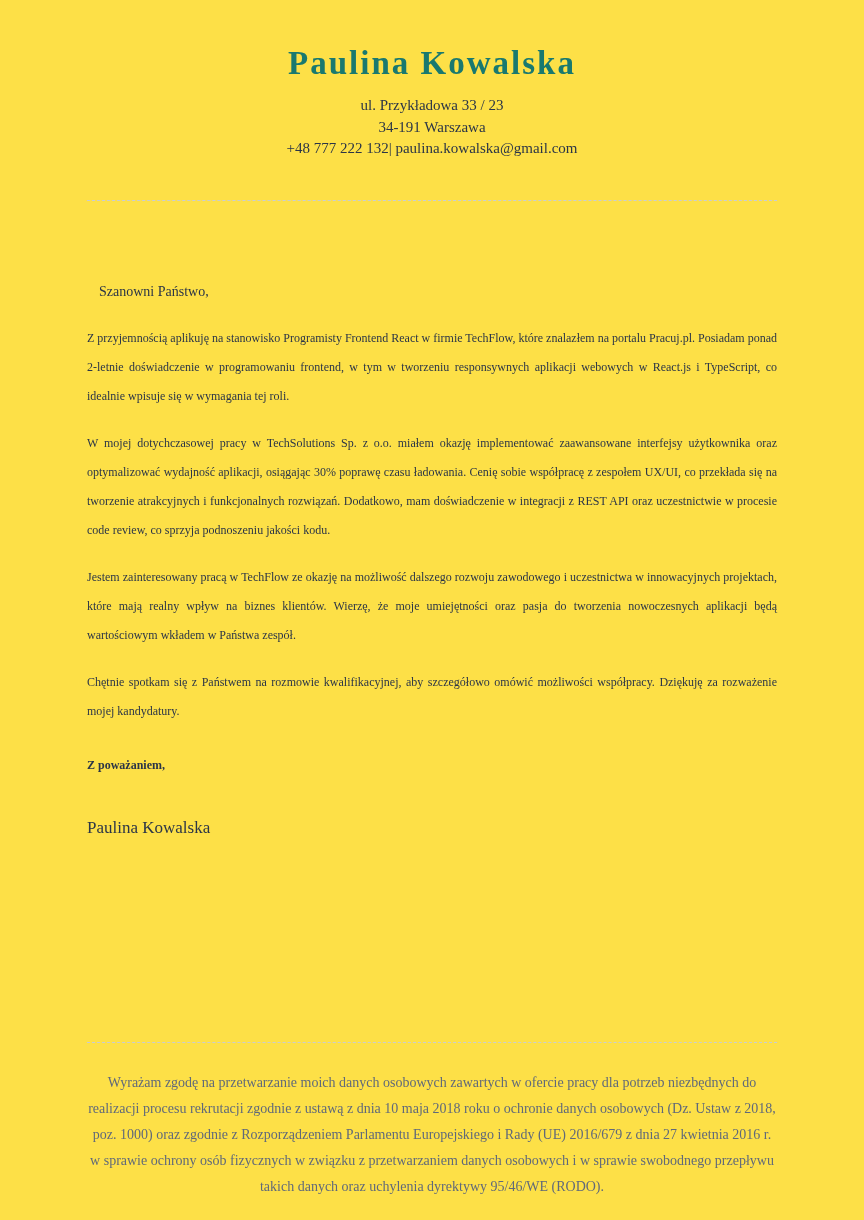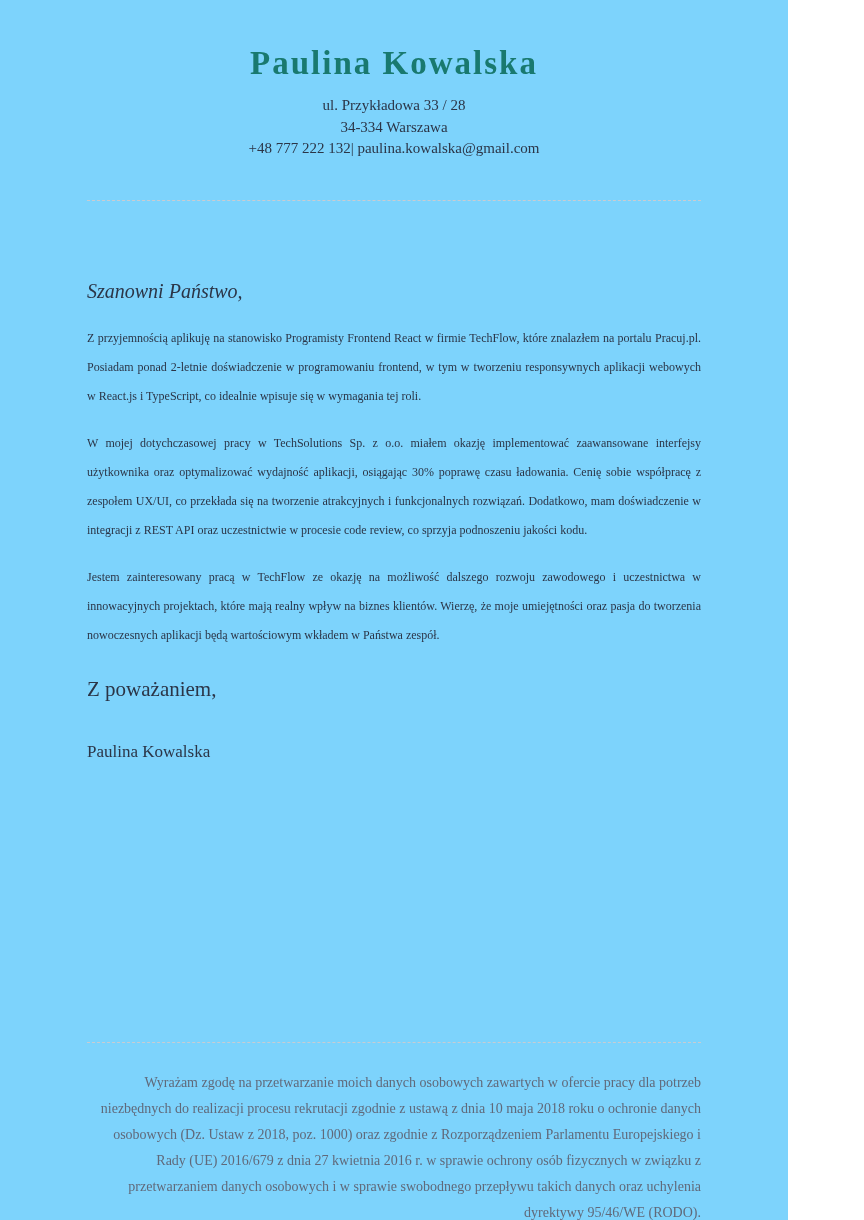--- a/index.html
+++ b/index.html
@@ -2,24 +2,24 @@
 <html lang="pl"><head>
 <meta charset="utf-8">
 <style>
   html, body {
     margin: 0;
     padding: 0;
     background: #ffffff;
   }
   .page {
     position: relative;
-    width: 788px;
+    width: 864px;
     height: 1220px;
     margin: 0;
-    background: #7dd3fc;
+    background: #fde047;
     font-family: "Liberation Serif", serif;
     color: #2b3547;
     box-sizing: border-box;
     padding: 44px 87px 0 87px;
     overflow: hidden;
   }
   .letter-header {
     text-align: center;
   }
   .candidate-name {
@@ -42,81 +42,82 @@
   .divider {
     border: none;
     border-top: 1px dashed #c9ccd1;
     margin: 0;
     height: 0;
   }
   .divider-top {
     margin-top: 40px;
   }
   .greeting {
-    margin: 76px 0 0 0;
-    font-size: 20px;
+    margin: 76px 0 0 12px;
+    font-size: 14px;
     line-height: 29px;
-    font-style: italic;
   }
   .para {
     margin: 18px 0 0 0;
     font-size: 12px;
     line-height: 29px;
     text-align: justify;
     text-justify: inter-word;
   }
   .closing {
     margin: 25px 0 0 0;
-    font-size: 21px;
+    font-size: 12px;
     line-height: 29px;
+    font-weight: bold;
   }
   .signature {
     margin: 33px 0 0 0;
     font-size: 17px;
     line-height: 29px;
   }
   .bottom-section {
     position: absolute;
     left: 87px;
     right: 87px;
     top: 1042px;
   }
   .gdpr-clause {
     margin: 27px 0 0 0;
     font-size: 14px;
     line-height: 26px;
     color: #60697a;
-    text-align: right;
+    text-align: center;
   }
 </style>
 </head>
 <body>
 
 <div class="page">
 
   <div class="letter-header">
     <h1 class="candidate-name">Paulina Kowalska</h1>
     <div class="address-block">
-      <div>ul. Przykładowa 33 / 28</div>
-      <div>34-334 Warszawa</div>
+      <div>ul. Przykładowa 33 / 23</div>
+      <div>34-191 Warszawa</div>
       <div>+48 777 222 132| paulina.kowalska@gmail.com</div>
     </div>
   </div>
 
   <hr class="divider divider-top">
 
   <div>
     <p class="greeting">Szanowni Państwo,</p>
 
     <p class="para">Z przyjemnością aplikuję na stanowisko Programisty Frontend React w firmie TechFlow, które znalazłem na portalu Pracuj.pl. Posiadam ponad 2-letnie doświadczenie w programowaniu frontend, w tym w tworzeniu responsywnych aplikacji webowych w React.js i TypeScript, co idealnie wpisuje się w wymagania tej roli.</p>
 
     <p class="para">W mojej dotychczasowej pracy w TechSolutions Sp. z o.o. miałem okazję implementować zaawansowane interfejsy użytkownika oraz optymalizować wydajność aplikacji, osiągając 30% poprawę czasu ładowania. Cenię sobie współpracę z zespołem UX/UI, co przekłada się na tworzenie atrakcyjnych i funkcjonalnych rozwiązań. Dodatkowo, mam doświadczenie w integracji z REST API oraz uczestnictwie w procesie code review, co sprzyja podnoszeniu jakości kodu.</p>
 
     <p class="para">Jestem zainteresowany pracą w TechFlow ze okazję na możliwość dalszego rozwoju zawodowego i uczestnictwa w innowacyjnych projektach, które mają realny wpływ na biznes klientów. Wierzę, że moje umiejętności oraz pasja do tworzenia nowoczesnych aplikacji będą wartościowym wkładem w Państwa zespół.</p>
 
+    <p class="para">Chętnie spotkam się z Państwem na rozmowie kwalifikacyjnej, aby szczegółowo omówić możliwości współpracy. Dziękuję za rozważenie mojej kandydatury.</p>
 
     <p class="closing">Z poważaniem,</p>
 
     <p class="signature">Paulina Kowalska</p>
   </div>
 
   <div class="bottom-section">
     <hr class="divider">
     <p class="gdpr-clause">Wyrażam zgodę na przetwarzanie moich danych osobowych zawartych w ofercie pracy dla potrzeb niezbędnych do realizacji procesu rekrutacji zgodnie z ustawą z dnia 10 maja 2018 roku o ochronie danych osobowych (Dz. Ustaw z 2018, poz. 1000) oraz zgodnie z Rozporządzeniem Parlamentu Europejskiego i Rady (UE) 2016/679 z dnia 27 kwietnia 2016 r. w sprawie ochrony osób fizycznych w związku z przetwarzaniem danych osobowych i w sprawie swobodnego przepływu takich danych oraz uchylenia dyrektywy 95/46/WE (RODO).</p>
   </div>

